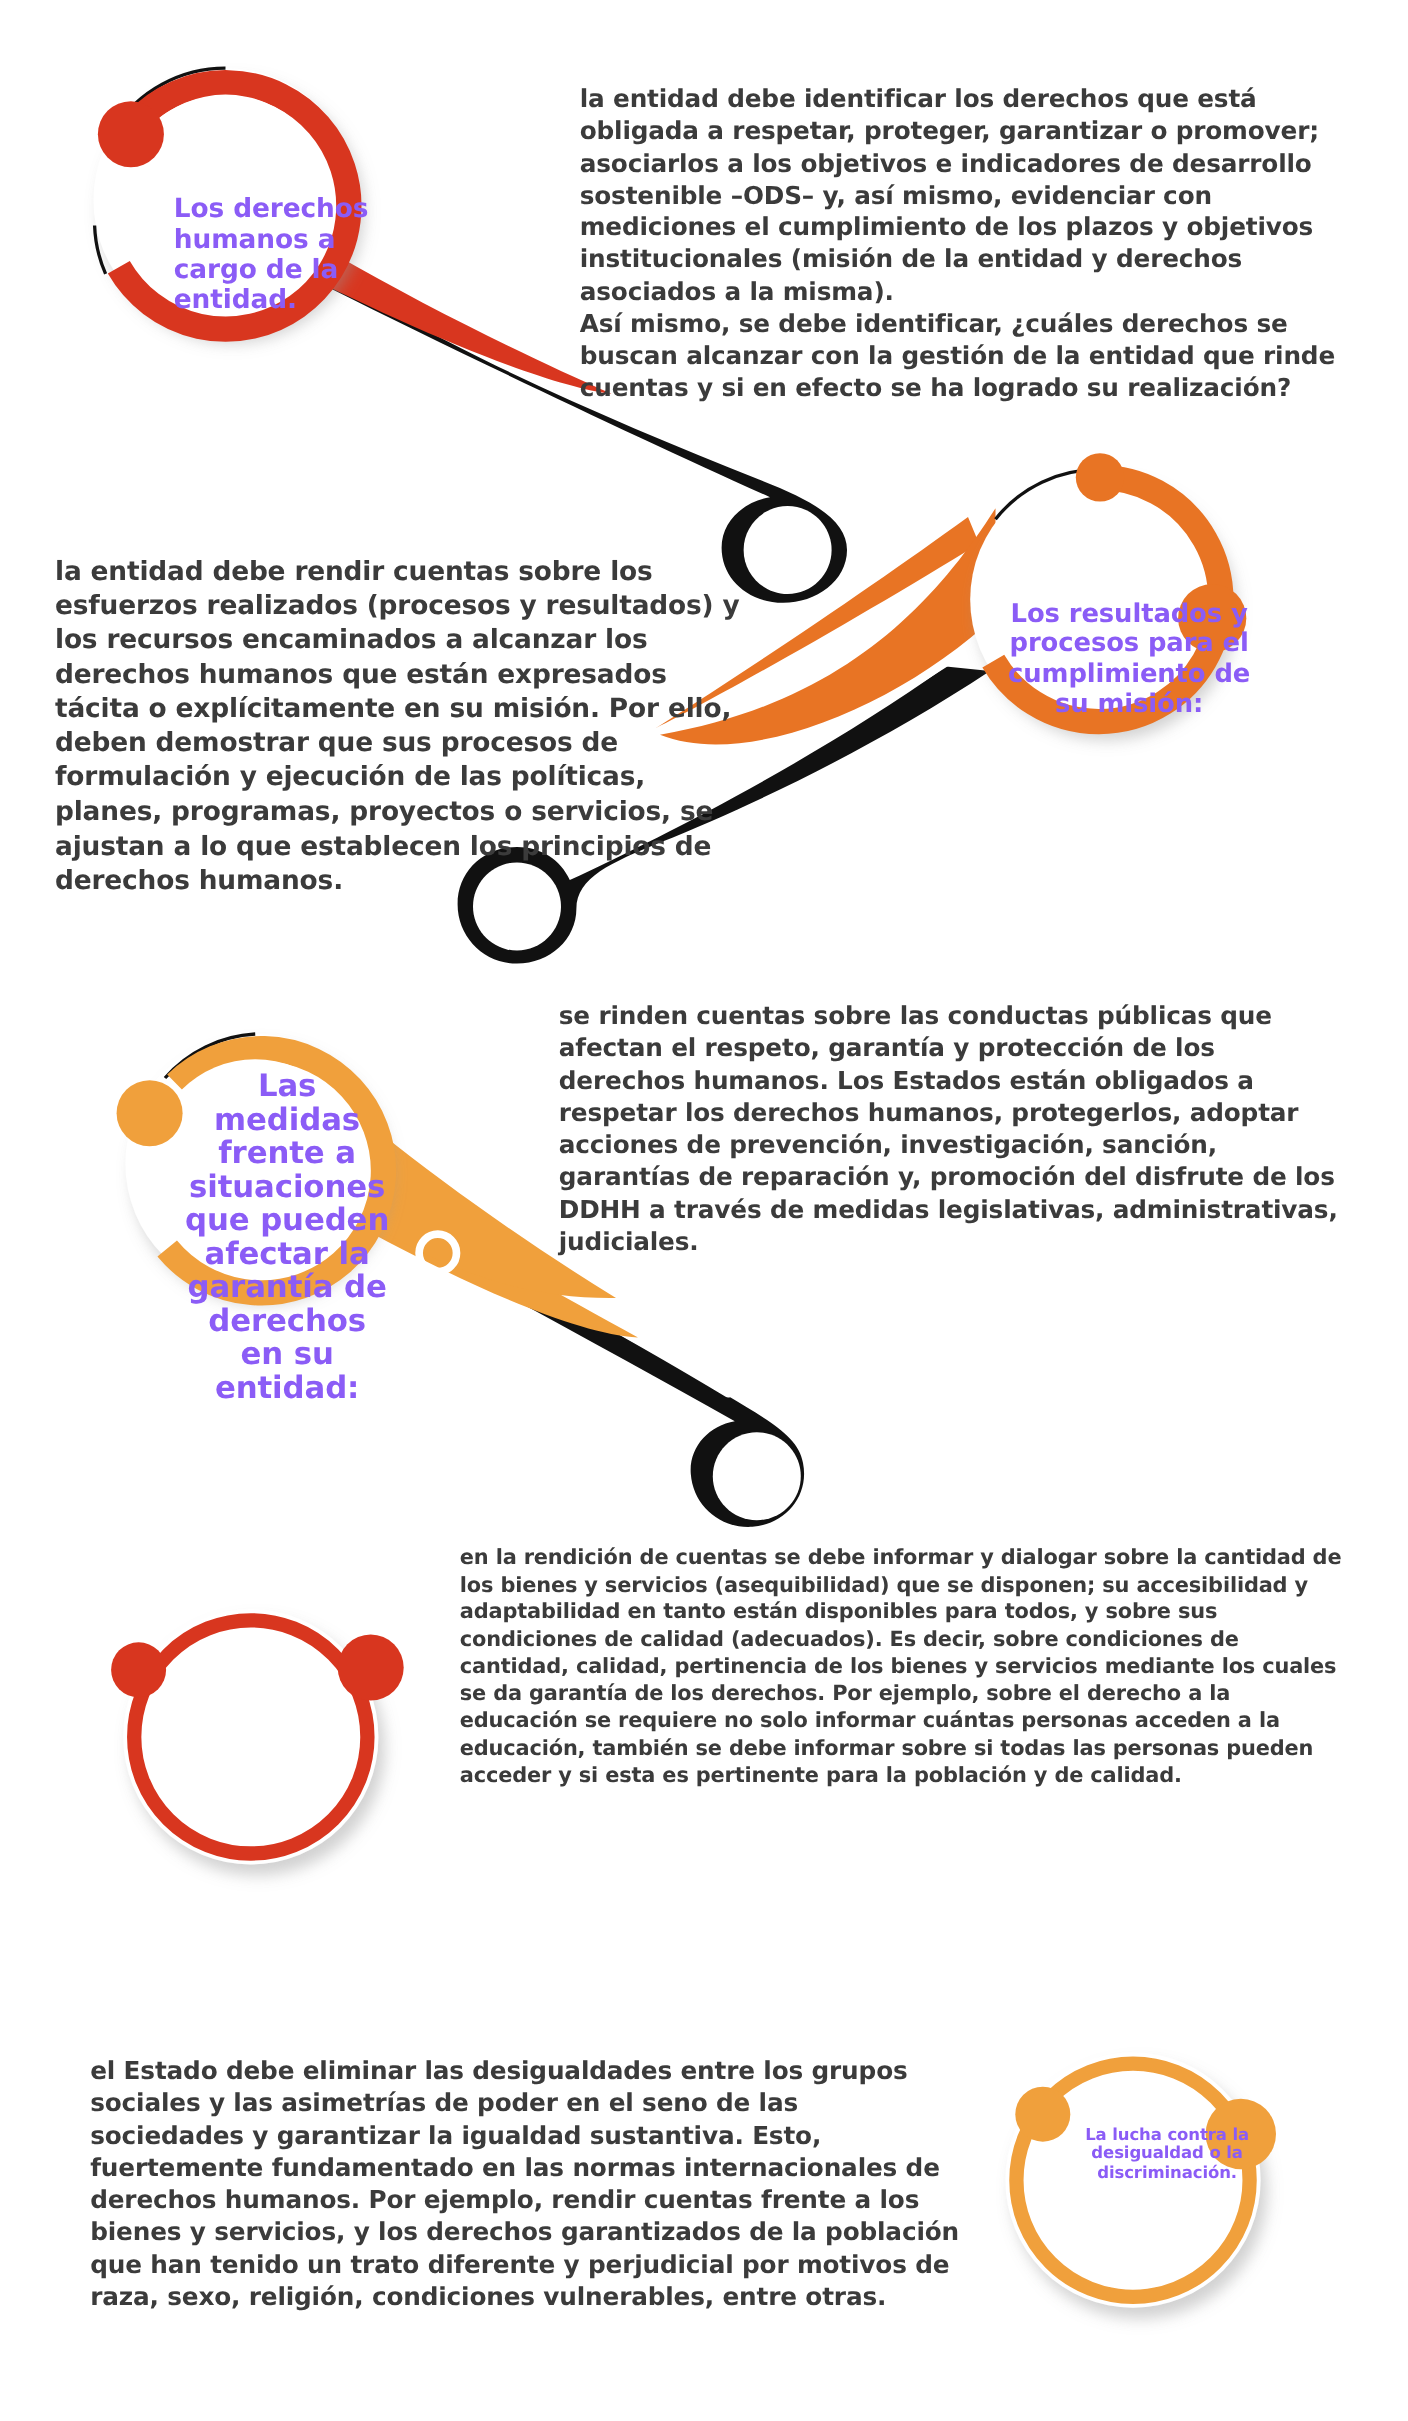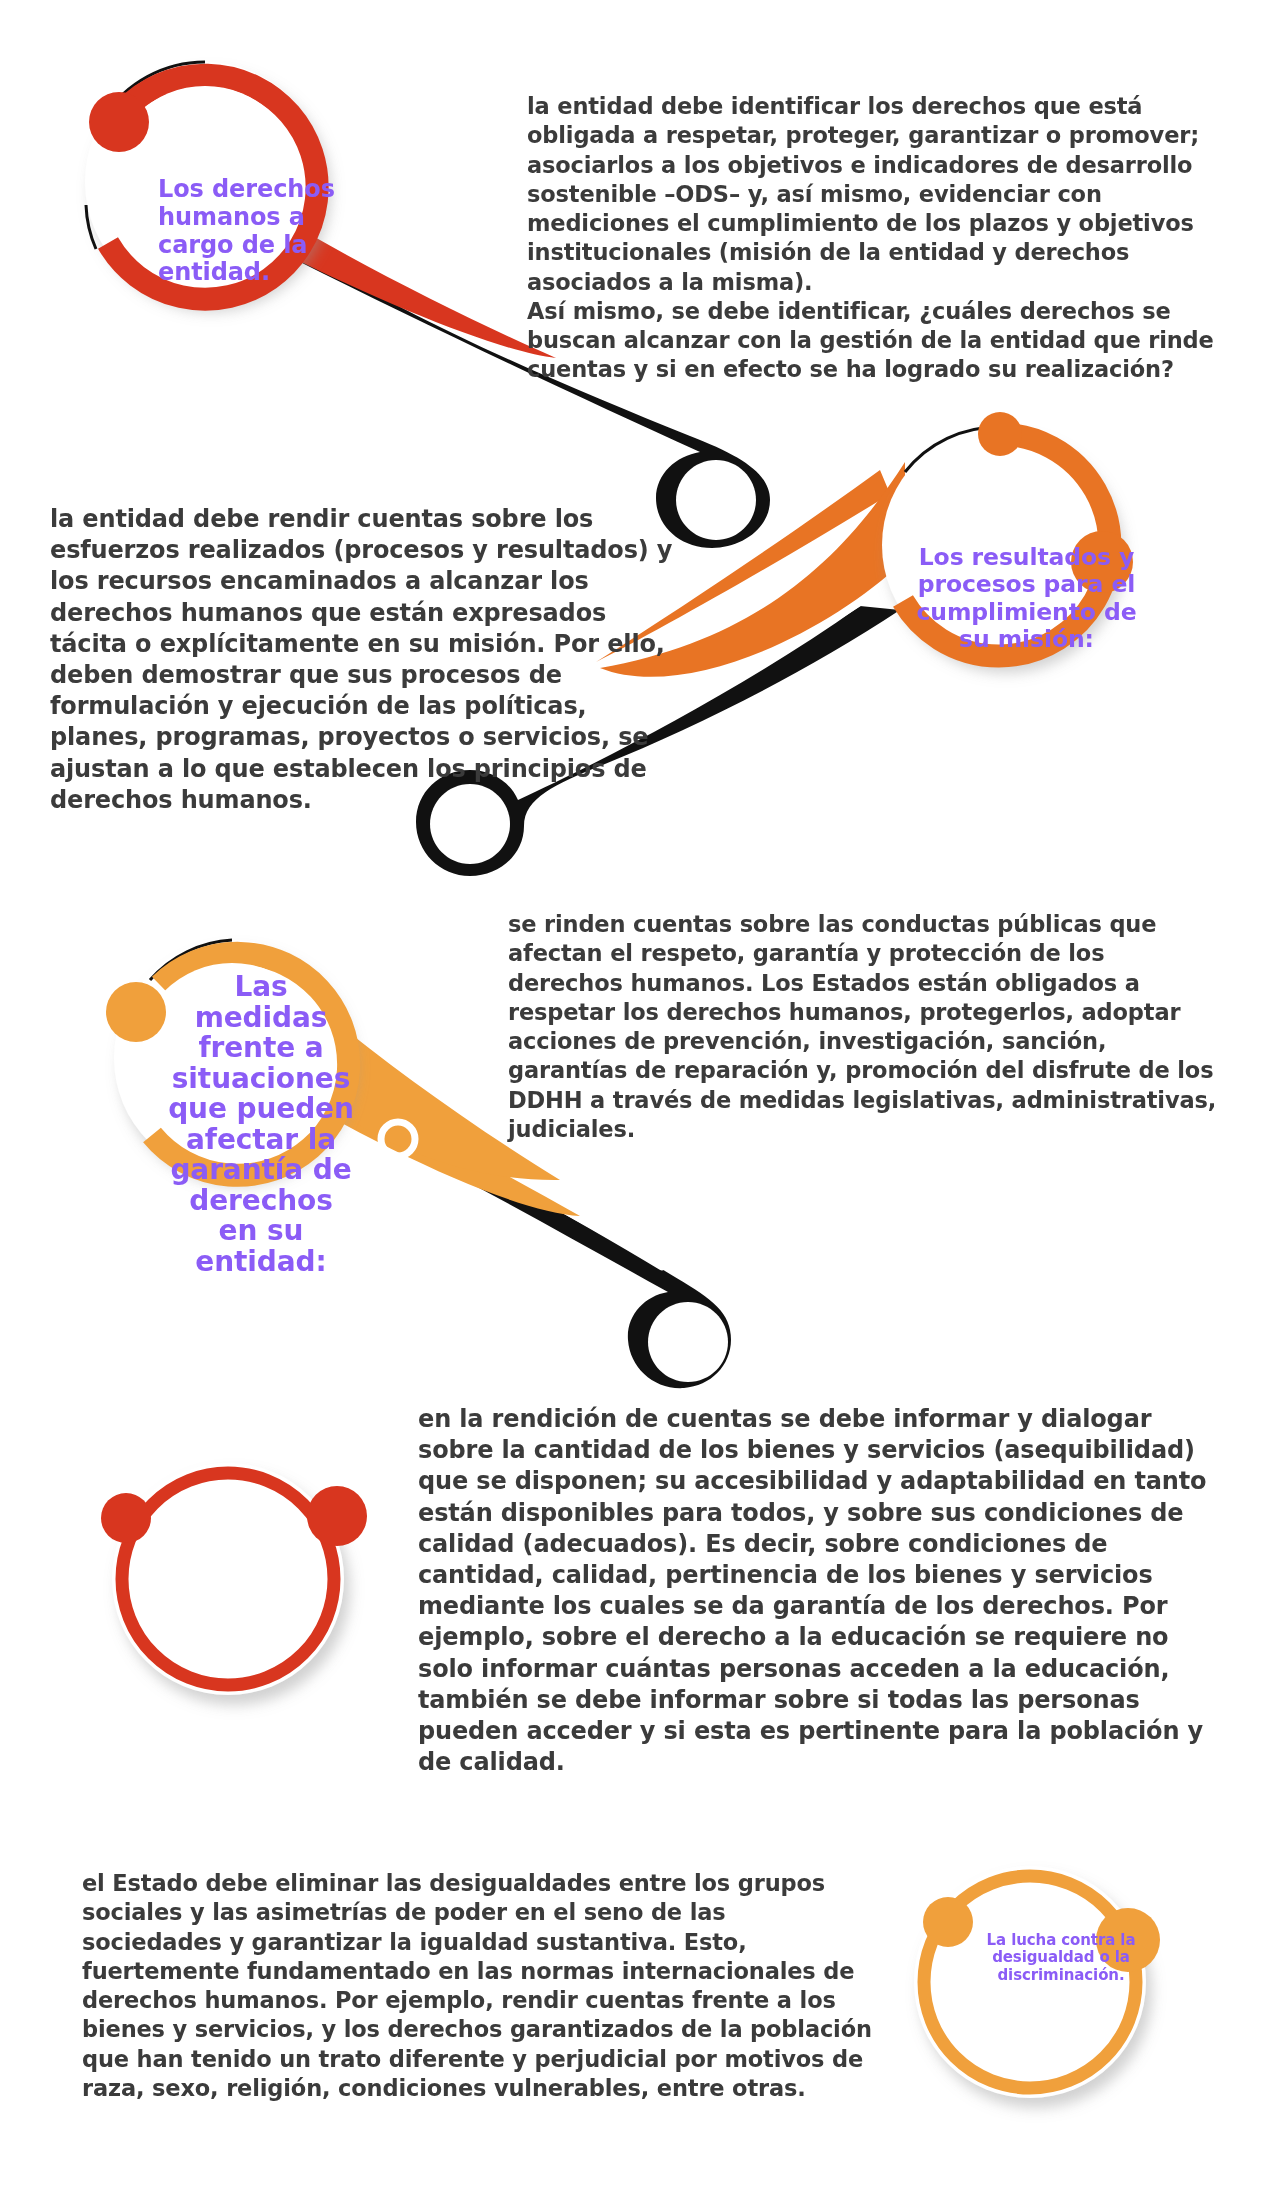--- a/index.html
+++ b/index.html
@@ -33,30 +33,30 @@
     font-weight:700;
     color:#3b3b3b;
     line-height:1.30;
     letter-spacing:-0.15px;
     z-index:6;
     white-space:pre-line;
   }
 
   
   #b1-label{left:158px;top:176px;width:182px;font-size:24px;}
-  #p1{left:527px;top:76px;width:715px;font-size:22.5px;margin-top:16px;}
+  #p1{left:527px;top:76px;width:715px;font-size:22.5px;}
 
   #b2-label{left:905px;top:505px;width:243px;font-size:23.5px;text-align:center;margin-top:39px;}
   #p2{left:50px;top:504px;width:640px;font-size:24px;}
 
   #b3-label{left:166px;top:972px;width:190px;font-size:28px;line-height:1.09;text-align:center;}
   #p3{left:508px;top:910px;width:710px;font-size:22.5px;}
 
   #b4-label{left:131px;top:1527px;width:215px;font-size:22px;line-height:1.18;}
-  #p4{left:418px;top:1404px;width:812px;font-size:24px;}
+  #p4{left:418px;top:1404px;width:812px;font-size:19px;}
 
   #b5-label{left:952px;top:1932px;width:218px;font-size:15px;text-align:center;line-height:1.15;}
   #p5{left:50px;top:1869px;width:790px;font-size:22.5px;margin-left:32px;}
 </style>
 </head>
 <body>
 
 <div class="stage">
 
   <svg class="art" viewBox="0 0 1280 2201" xmlns="http://www.w3.org/2000/svg">

